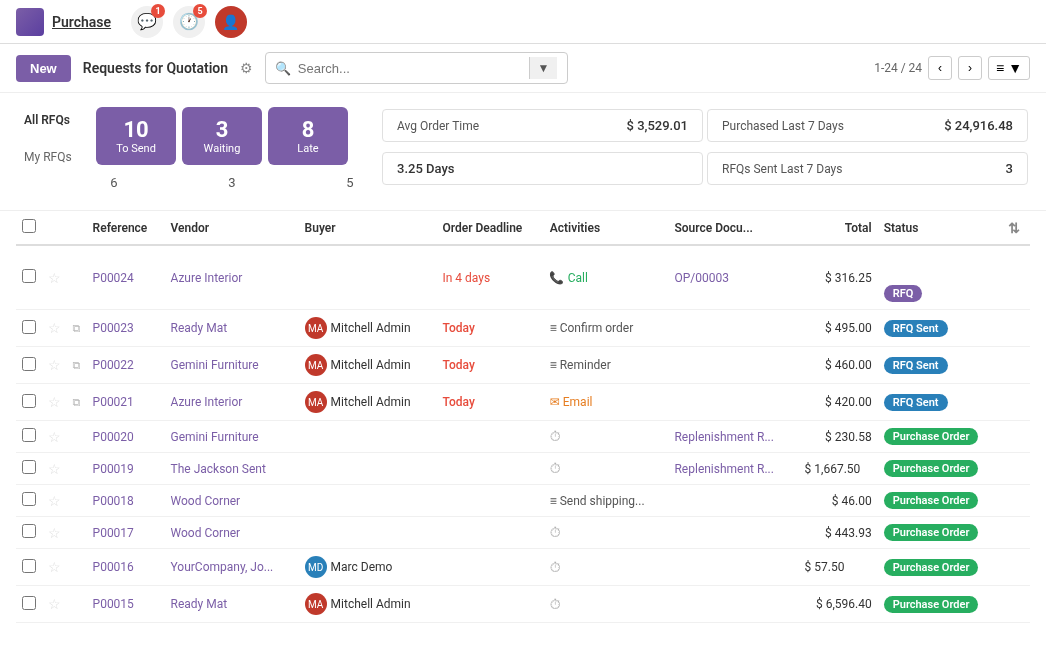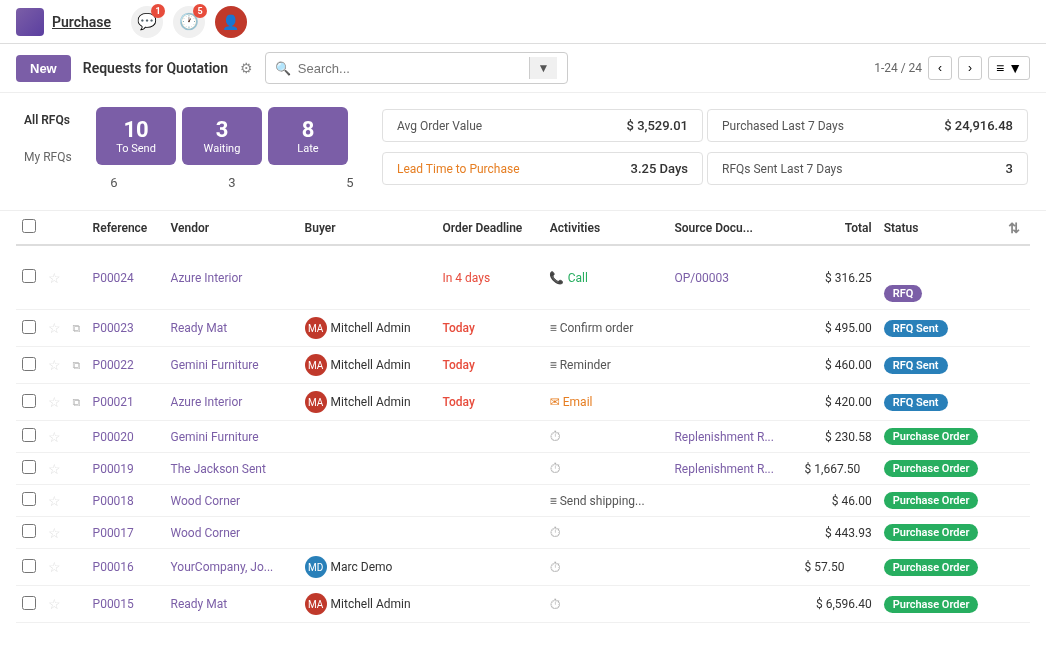--- a/index.html
+++ b/index.html
@@ -144,31 +144,30 @@
       <span class="num-small">6</span>
       <span style="flex:1;text-align:center;"></span>
       <span class="num-small">3</span>
       <span style="flex:1;text-align:center;"></span>
       <span class="num-small">5</span>
     </div>
   </div>
   <div class="kpi-area">
     <div class="kpi-row">
       <div class="kpi-item">
-        <span class="kpi-label">Avg Order Value</span>
+        <span class="kpi-label">Avg Order Time</span>
         <span class="kpi-value">$ 3,529.01</span>
       </div>
       <div class="kpi-item">
         <span class="kpi-label">Purchased Last 7 Days</span>
         <span class="kpi-value">$ 24,916.48</span>
       </div>
     </div>
     <div class="kpi-row">
       <div class="kpi-item">
-        <span class="kpi-label kpi-lead">Lead Time to Purchase</span>
         <span class="kpi-value">3.25 Days</span>
       </div>
       <div class="kpi-item">
         <span class="kpi-label">RFQs Sent Last 7 Days</span>
         <span class="kpi-value">3</span>
       </div>
     </div>
   </div>
 </div>
 

